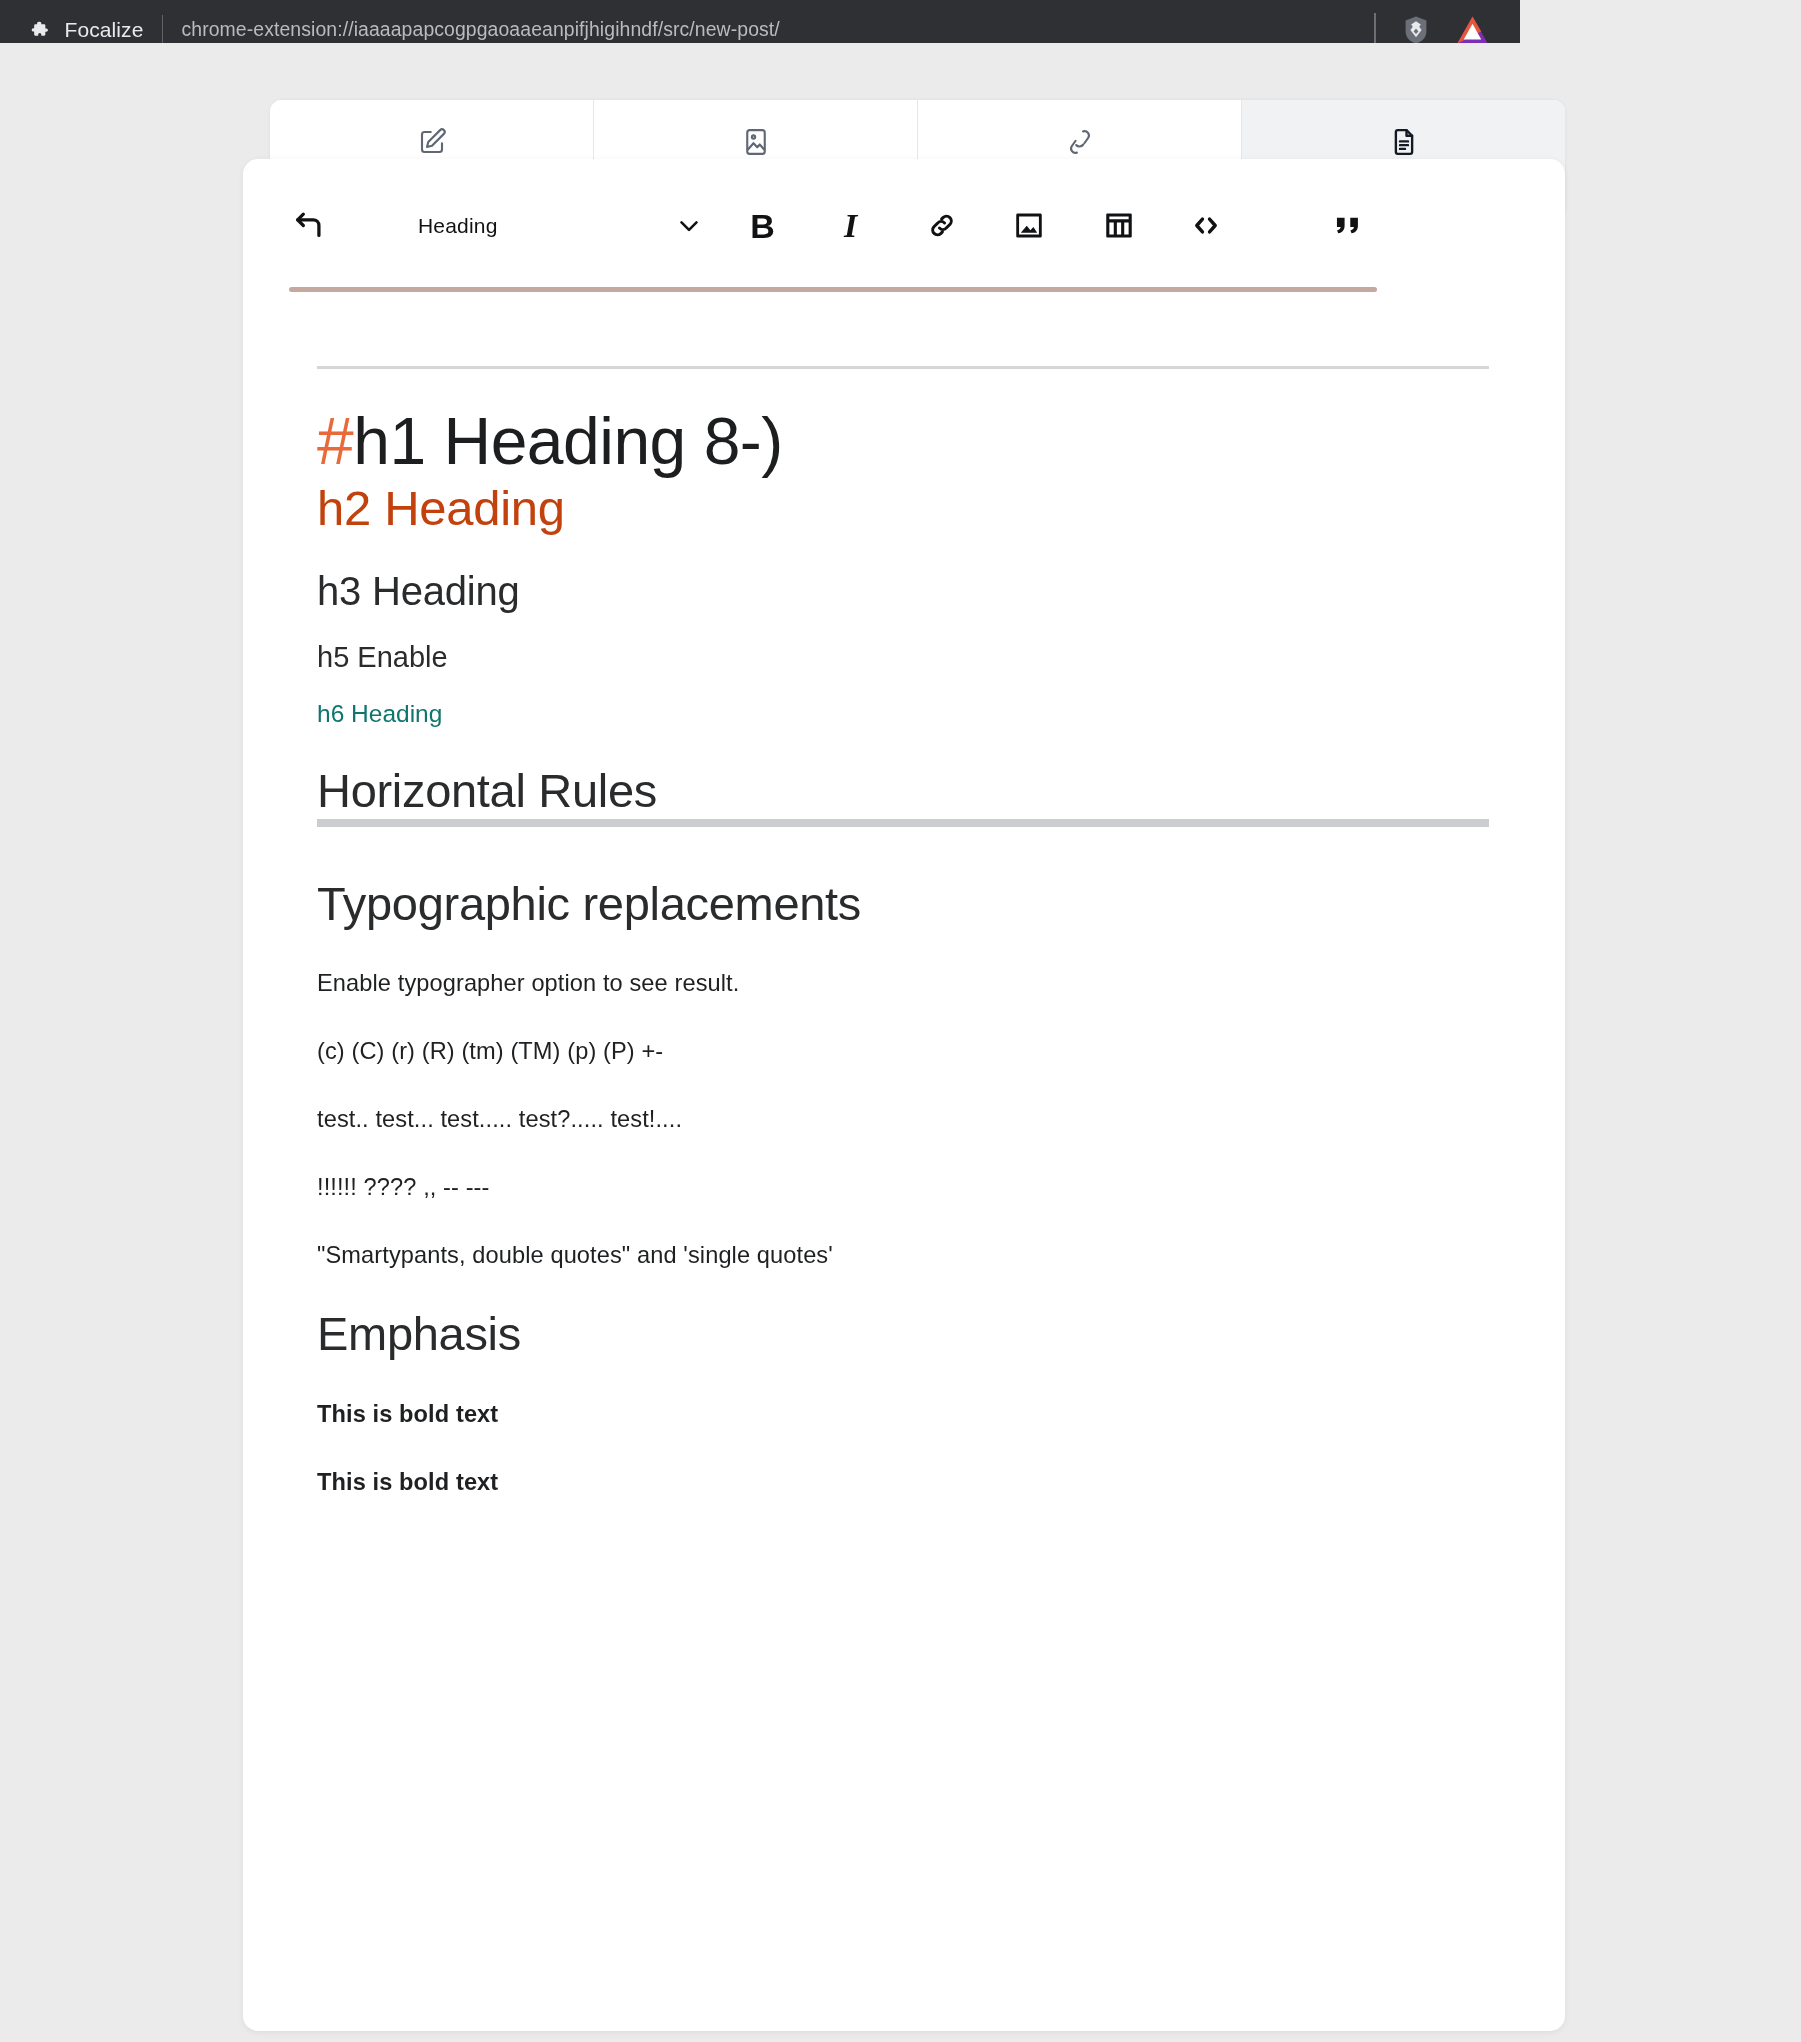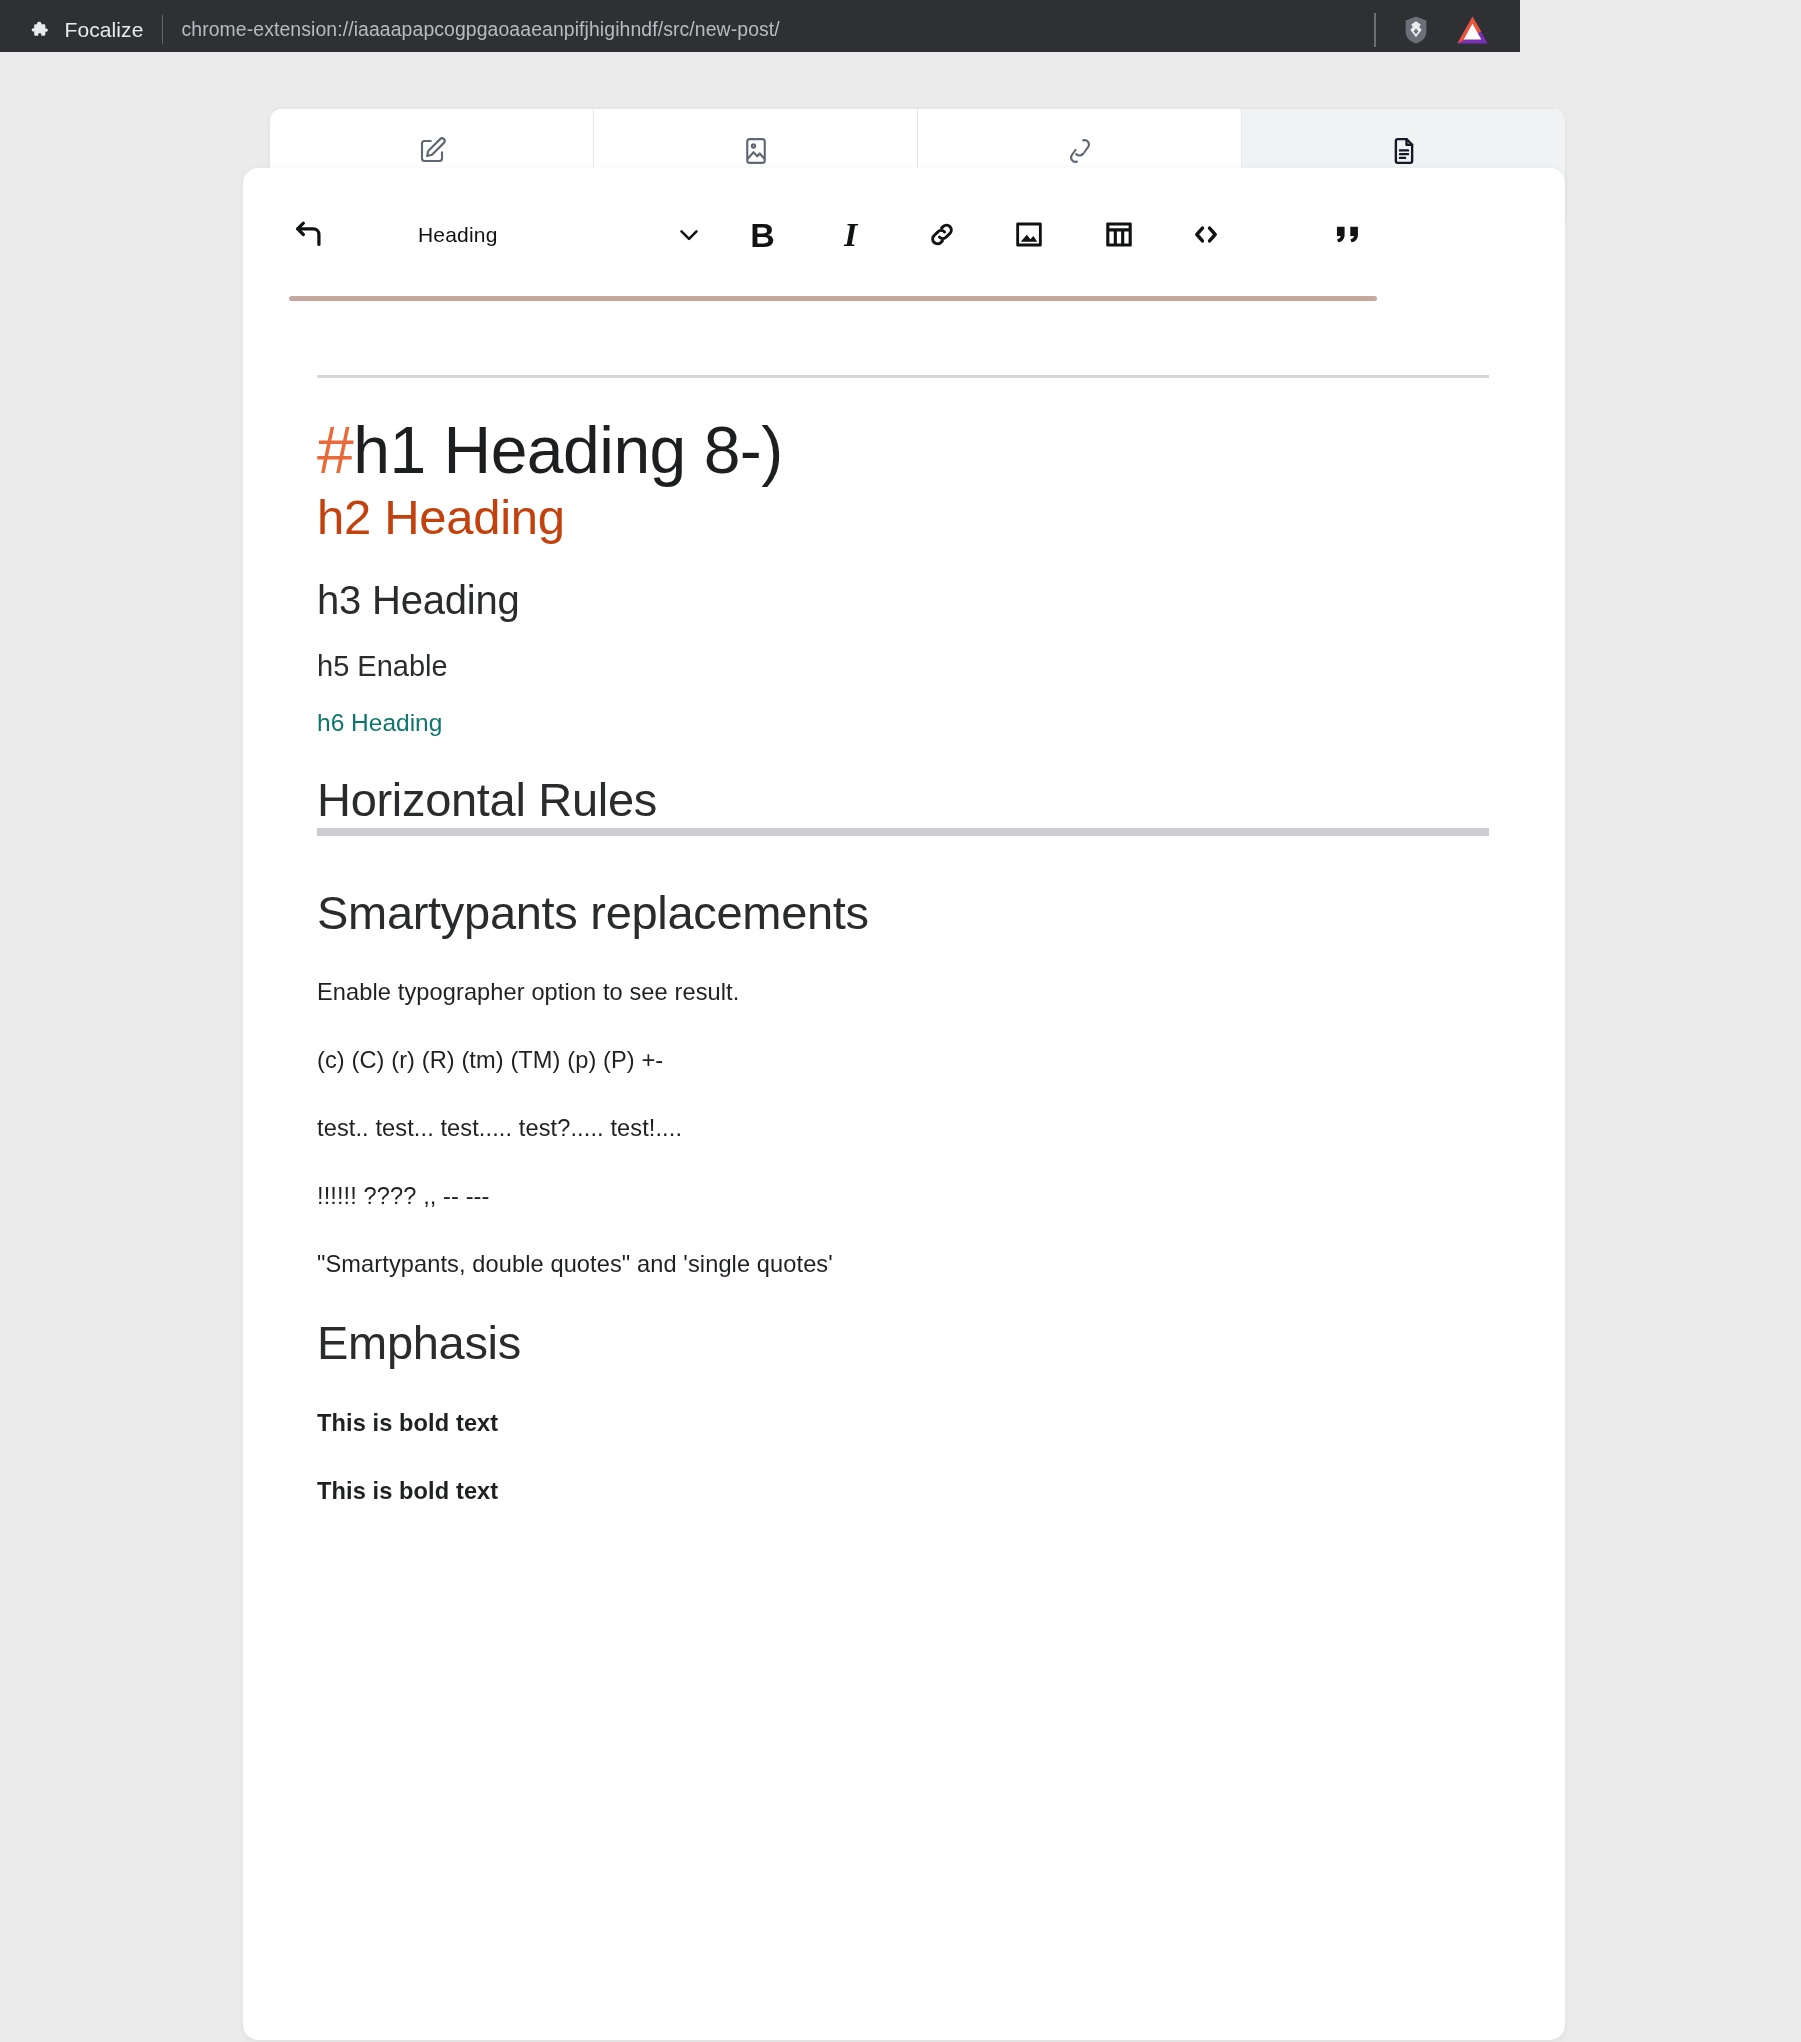--- a/index.html
+++ b/index.html
@@ -60,21 +60,21 @@
     background: #6c6e75;
   }
   .tb-icon-btn {
     width: 35px; height: 35px;
     display: flex; align-items: center; justify-content: center;
   }
 
   
   .page {
     position: absolute;
-    top: 52px; left: 0;
+    top: 43px; left: 0;
     width: 1801px;
     height: 1983px;
     background: #ebebeb;
   }
 
   
   .tabbar {
     position: absolute;
     left: 270px; top: 57px;
     width: 1295px; height: 118px;
@@ -381,21 +381,21 @@
       <h3 class="doc-h3">h3 Heading</h3>
       <h5 class="doc-h5">h5 Enable</h5>
       <h6 class="doc-h6">h6 Heading</h6>
 
       <div class="section-title">Horizontal Rules</div>
 
       <hr class="doc-hr hr-1">
       <hr class="doc-hr hr-2">
       <hr class="doc-hr hr-3">
 
-      <div class="section-title gap-big">Smartypants replacements</div>
+      <div class="section-title gap-big">Typographic replacements</div>
 
       <p class="doc-p">Enable typographer option to see result.</p>
       <p class="doc-p">(c) (C) (r) (R) (tm) (TM) (p) (P) +-</p>
       <p class="doc-p">test.. test... test..... test?..... test!....</p>
       <p class="doc-p">!!!!!! ???? ,,  -- ---</p>
       <p class="doc-p">"Smartypants, double quotes" and 'single quotes'</p>
 
       <div class="section-title">Emphasis</div>
 
       <p class="doc-p bold">This is bold text</p>

